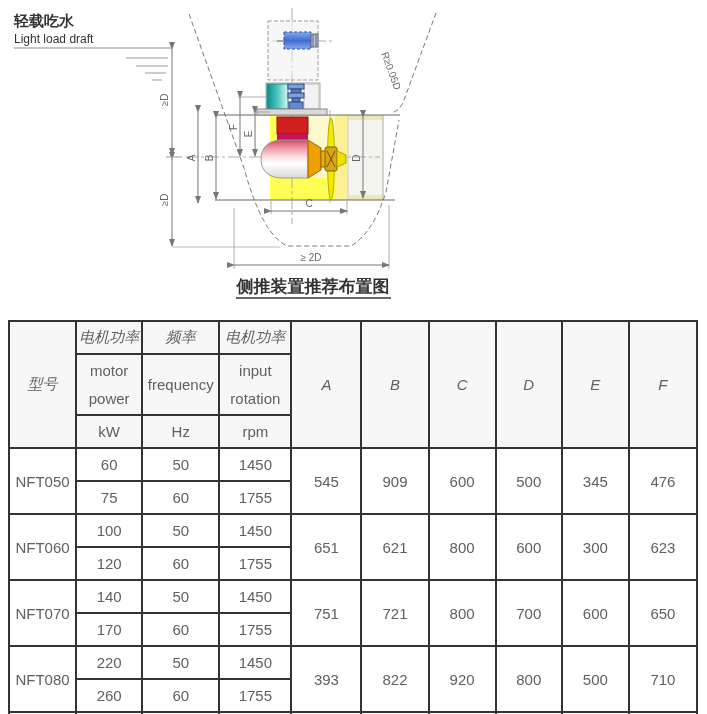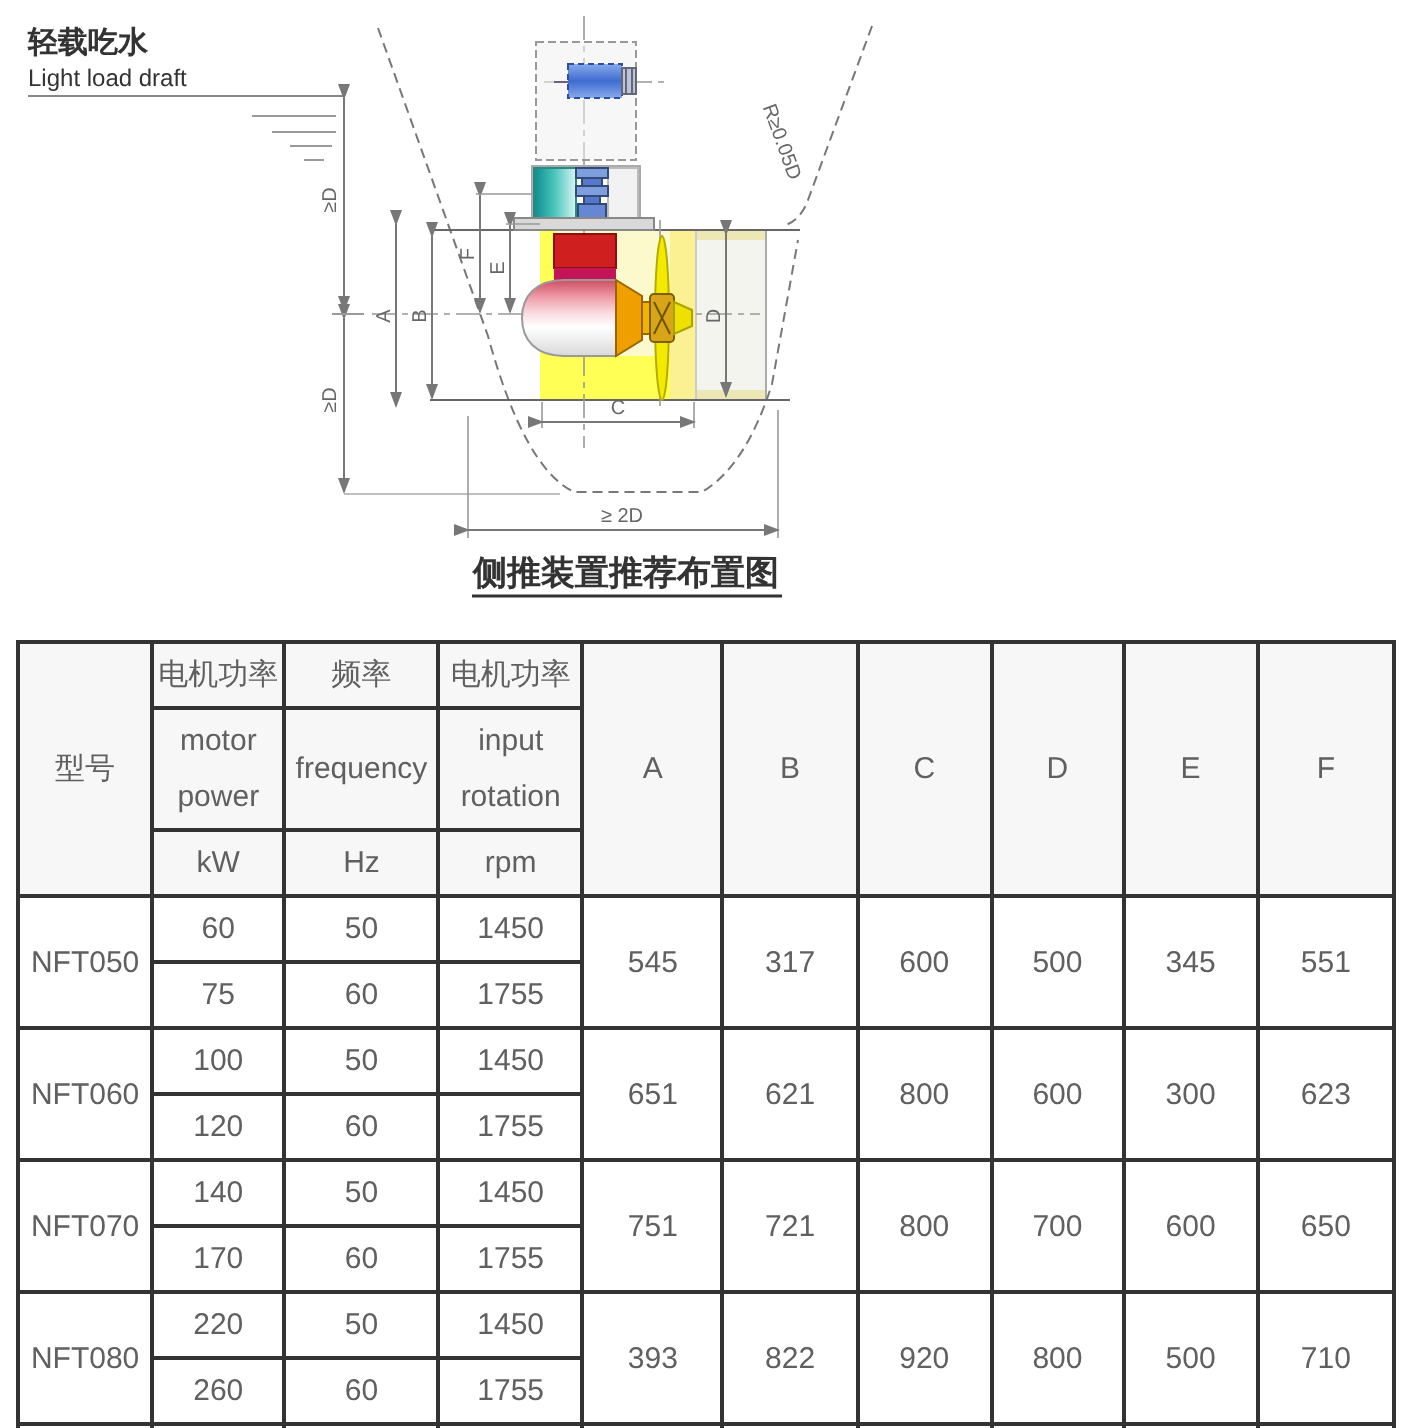--- a/index.html
+++ b/index.html
@@ -7,21 +7,21 @@
         font-family:"Liberation Sans",sans-serif;position:relative;}
   #diagram-wrap{width:707px;height:318px;position:relative;}
   svg text{font-family:"Liberation Sans","DejaVu Sans",sans-serif;}
   .dimlabel{font-size:10px;fill:#666;}
   .cap{font-size:17px;font-weight:bold;fill:#333;}
   table.spec{border-collapse:collapse;table-layout:fixed;margin-left:8px;margin-top:2px;
              width:690px;}
   table.spec td{border:2px solid #333;text-align:center;vertical-align:middle;
                 font-size:15px;color:#606060;padding:0;overflow:hidden;}
   td.hd{background:#f7f7f7;color:#575757;}
-  tr.hr1 td{height:31px;}
+  tr.hr1 td{height:31px;font-style:italic;}
   tr.hr2 td{height:59px;line-height:1.85;}
   tr.hr3 td{height:31px;}
   tr.dr td{height:31px;background:#fff;margin-left:48px;}
   tr.partial td{height:30px;background:#fff;}
 </style>
 </head>
 <body>
 
 <div id="page">
 
@@ -199,25 +199,25 @@
       <td class="hd">Hz</td>
       <td class="hd">rpm</td>
     </tr>
 
     <tr class="dr">
       <td rowspan="2">NFT050</td>
       <td>60</td>
       <td>50</td>
       <td>1450</td>
       <td rowspan="2">545</td>
-      <td rowspan="2">317</td>
+      <td rowspan="2">909</td>
       <td rowspan="2">600</td>
       <td rowspan="2">500</td>
       <td rowspan="2">345</td>
-      <td rowspan="2">551</td>
+      <td rowspan="2">476</td>
     </tr>
     <tr class="dr">
       <td>75</td>
       <td>60</td>
       <td>1755</td>
     </tr>
 
     <tr class="dr">
       <td rowspan="2">NFT060</td>
       <td>100</td>

